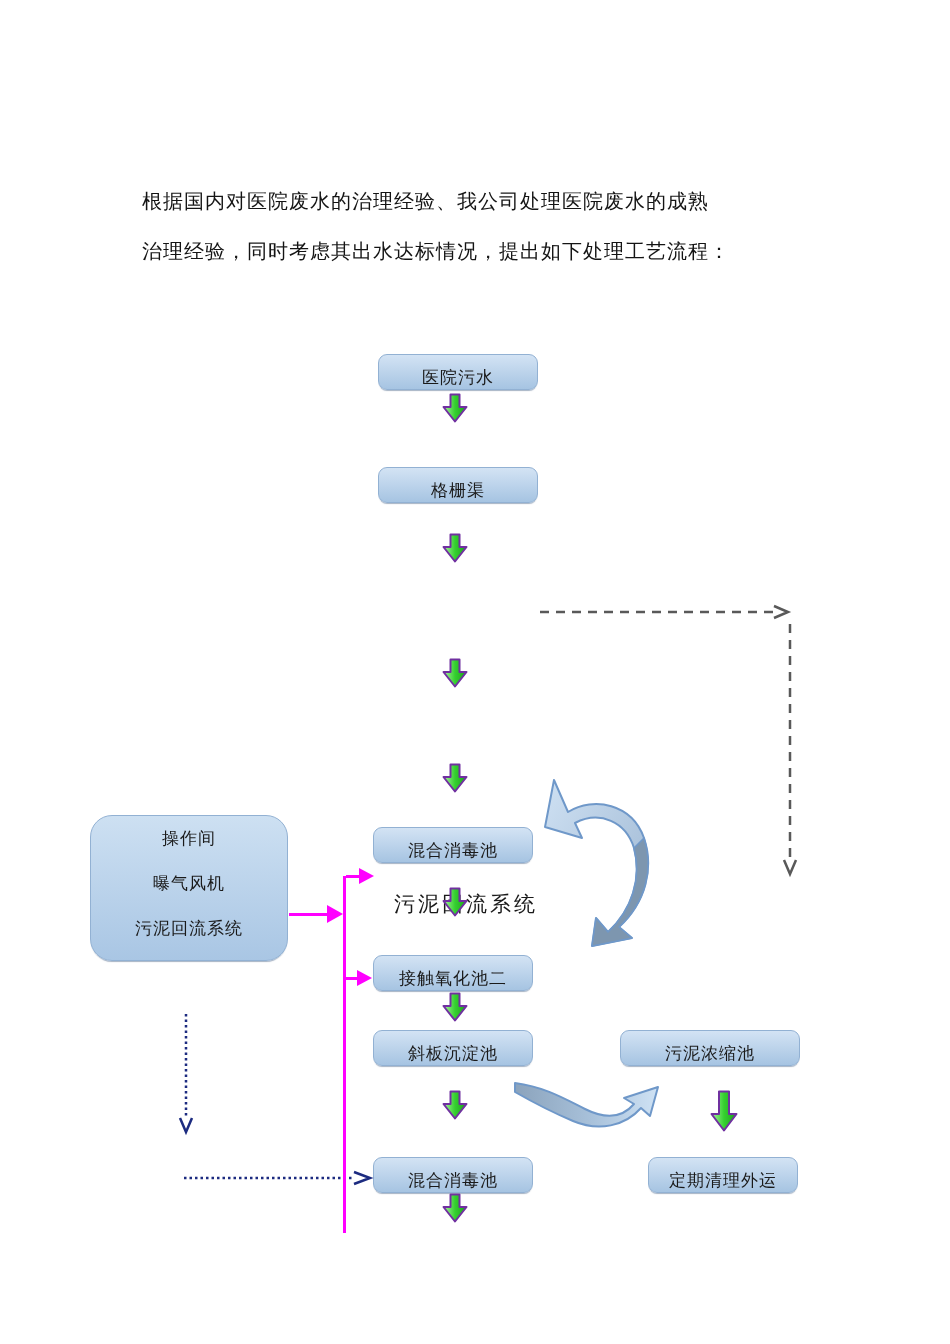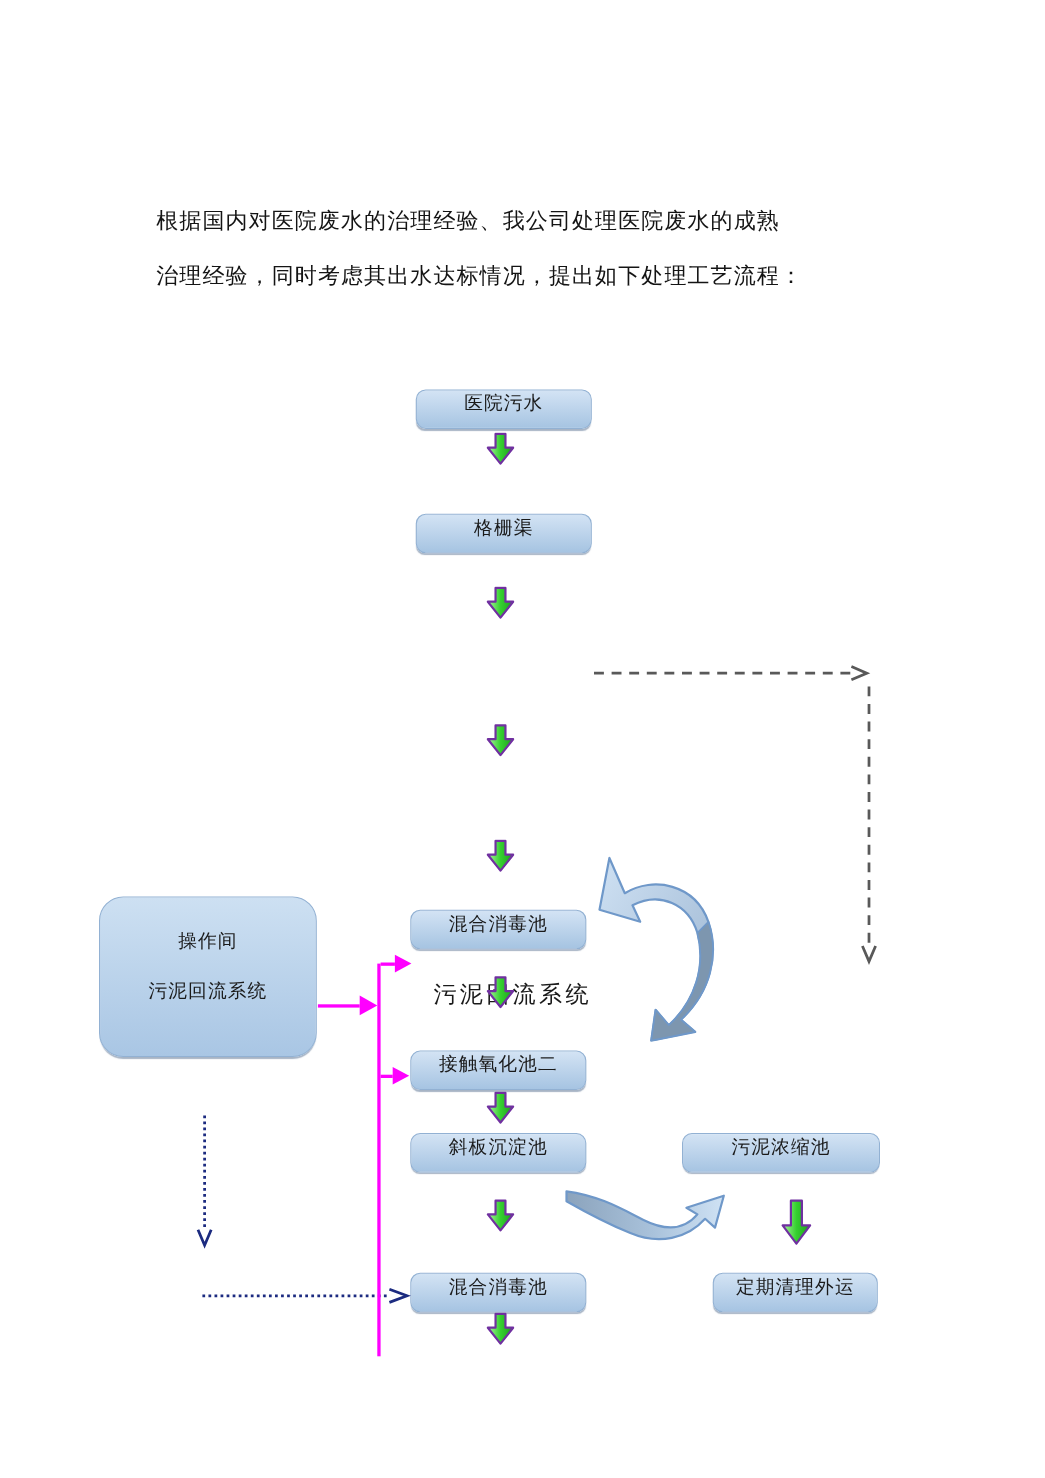--- a/index.html
+++ b/index.html
@@ -9,29 +9,29 @@
   }
   .intro {
     position:absolute; left:142px; top:176px; width:690px;
     font-size:20px; line-height:50px; color:#141414; letter-spacing:1px;
   }
   .node {
     position:absolute; height:36px; width:160px; box-sizing:border-box;
     background:linear-gradient(#d3e3f4,#a6c4e2);
     border:1px solid #92b1d3; border-radius:9px;
     box-shadow:0 2px 1px -1px rgba(95,118,150,.55);
-    display:flex; align-items:flex-start; justify-content:center;
+    display:flex; align-items:flex-end; justify-content:center;
     font-size:17px; color:#1a1a1a; letter-spacing:1px;
   }
   .equip {
     position:absolute; left:90px; top:815px; width:198px; height:146px; box-sizing:border-box;
     background:linear-gradient(#cde0f2,#a9c6e4);
     border:1px solid #92b1d3; border-radius:22px;
     box-shadow:0 2px 1px -1px rgba(95,118,150,.55);
-    padding-top:17px; text-align:center;
+    text-align:center;
     font-size:17px; color:#1a1a1a; letter-spacing:1px;
   }
   .equip div { line-height:45px; height:45px; }
   .retlabel {
     position:absolute; left:394px; top:890px; z-index:1;
     font-size:21px; color:#1a1a1a; letter-spacing:3px; white-space:nowrap;
   }
   svg.abs { position:absolute; }
   svg.da { position:absolute; z-index:2; }
   .mgl { position:absolute; background:#ff00ff; z-index:3; }
@@ -90,20 +90,21 @@
 
   <div class="node" style="left:620px;top:1030px;width:180px">
       <span>污泥浓缩池</span>
     </div>
   <div class="node" style="left:648px;top:1157px;width:150px">
       <span>定期清理外运</span>
     </div>
 
   <div class="equip">
     <div>操作间</div>
+    <div>曝气风机</div>
     <div>污泥回流系统</div>
   </div>
 
   <div class="retlabel">污泥回流系统</div>
 
   <svg class="da" style="left:442px;top:393px" width="26" height="30" viewBox="0 0 26 30">
       <path d="M8.5,1.5 L17.5,1.5 L17.5,14 L24.5,14 L13,28.5 L1.5,14 L8.5,14 Z" fill="url(#greenGrad)" stroke="#7030a0" stroke-width="2" stroke-linejoin="round"></path>
     </svg>
   <svg class="da" style="left:442px;top:533px" width="26" height="30" viewBox="0 0 26 30">
       <path d="M8.5,1.5 L17.5,1.5 L17.5,14 L24.5,14 L13,28.5 L1.5,14 L8.5,14 Z" fill="url(#greenGrad)" stroke="#7030a0" stroke-width="2" stroke-linejoin="round"></path>

